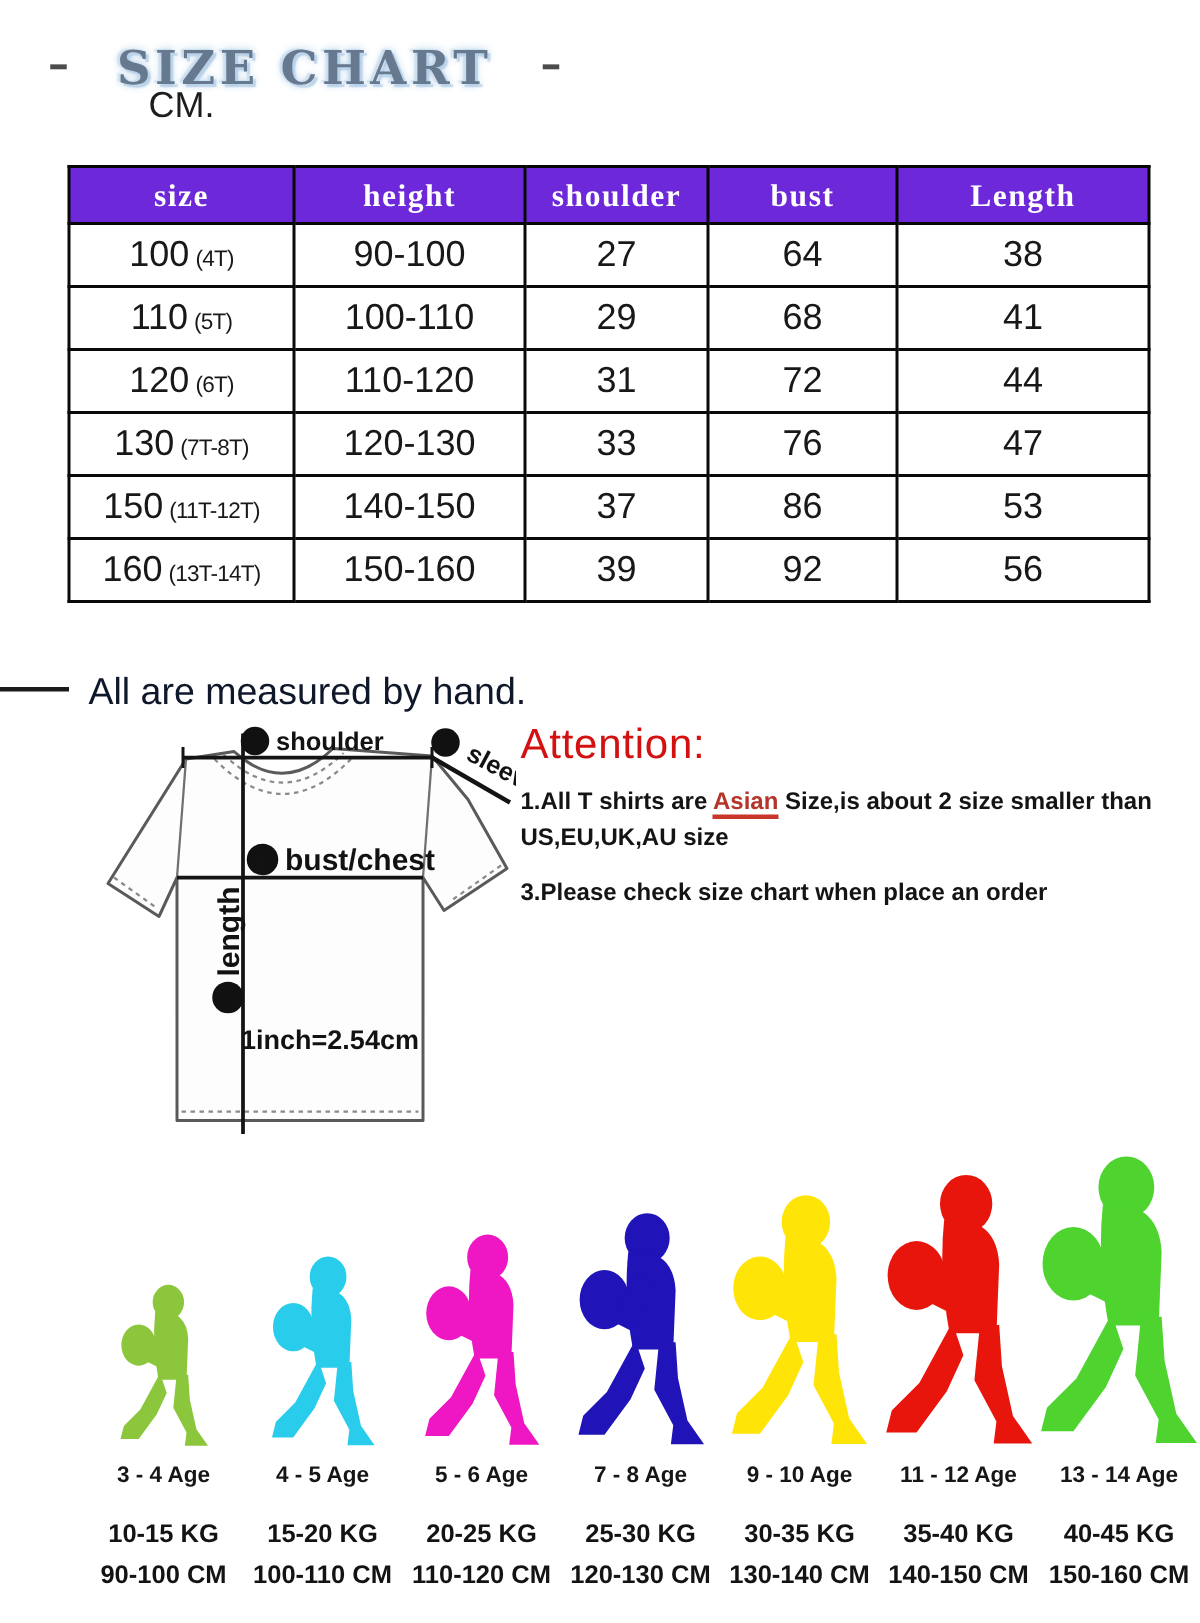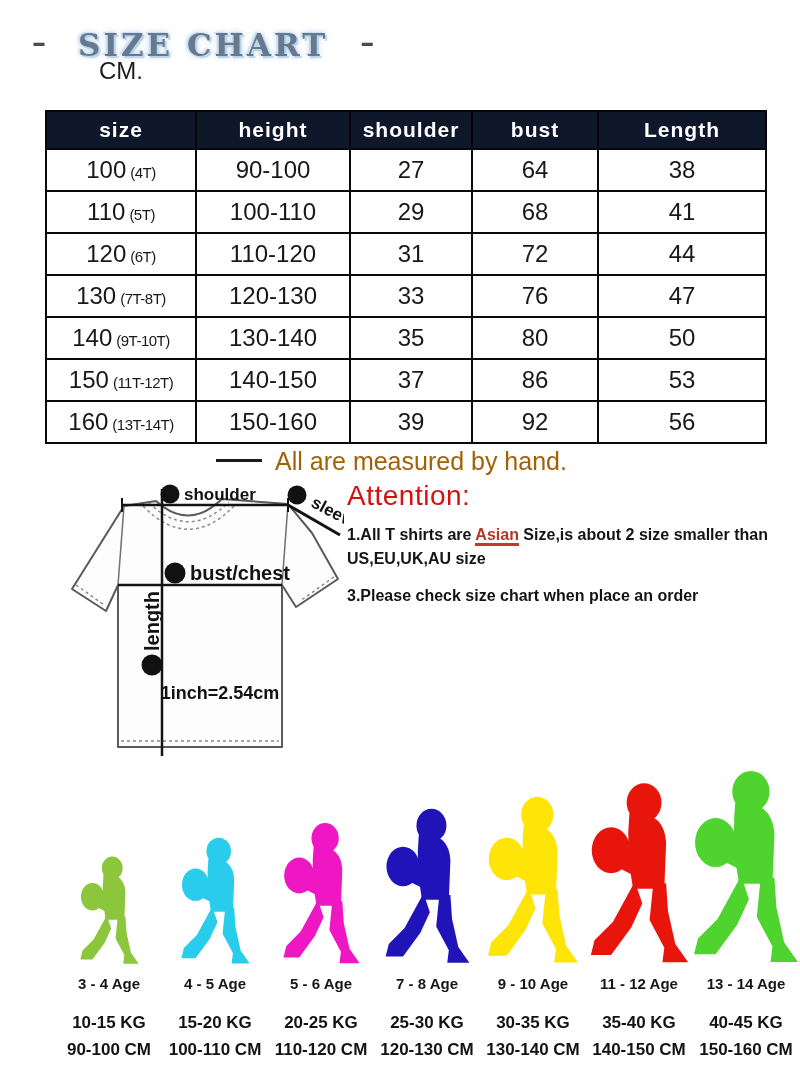--- a/index.html
+++ b/index.html
@@ -13,32 +13,32 @@
   .title-dash{ font:700 28px "DejaVu Serif", serif; color:#4c4c4c; margin:0 32px; vertical-align:4px; }
   .main-title{
     font:700 31px "DejaVu Serif", serif; letter-spacing:3px; color:#66798f;
     text-shadow: 2px 2px 1px rgba(176,205,231,.85), -2px -1px 1px rgba(198,219,238,.8), 0 0 6px rgba(160,195,225,.9);
   }
   .unit-label{ position:absolute; left:99px; top:57px; font-size:24px; color:#1d1d1d; }
 
   
   table.size-table{ position:absolute; left:45px; top:110px; width:720px; border-collapse:collapse; table-layout:fixed; }
   .size-table th{
-    background:#0f172a; color:#fff; font-family:Liberation Sans, sans-serif;
+    background:#6d28d9; color:#fff; font-family:Liberation Serif, serif;
     font-size:21px; font-weight:600; letter-spacing:1px; height:38px; border:2px solid #060606;
   }
   .size-table td{
     border:2px solid #0a0a0a; text-align:center; height:42px;
     font-size:24px; color:#181818;
   }
   .size-num{ font-size:24px; }
   .size-age{ font-size:15px; margin-left:4px; letter-spacing:-0.5px; }
 
   
-  .measured{ position:absolute; top:447px; left:0; width:783px; text-align:center; font-size:25px; color:#a16207; }
+  .measured{ position:absolute; top:447px; left:0; width:783px; text-align:left; font-size:25px; color:#0f172a; }
   .dash-line{ display:inline-block; width:46px; height:3px; background:#1b1b1b; vertical-align:middle; margin:0 13px 5px 0; }
 
   
   .attention{ position:absolute; left:347px; top:480px; width:453px; }
   .att-title{ color:#d31111; font-size:28px; font-weight:400; letter-spacing:.5px; margin-bottom:11px; }
   .att-note{ font-size:16px; font-weight:700; color:#141414; line-height:1.48; margin-bottom:14px; }
   .asian{ color:#b5352a; border-bottom:3px solid #c9372a; }
 
   
   .diagram{ position:absolute; left:58px; top:477px; }
@@ -104,27 +104,20 @@
         <td>31</td>
         <td>72</td>
         <td>44</td>
       </tr>
       <tr>
         <td><span class="size-num">130</span><span class="size-age">(7T-8T)</span></td>
         <td>120-130</td>
         <td>33</td>
         <td>76</td>
         <td>47</td>
-      </tr>
-      <tr>
-        <td><span class="size-num">140</span><span class="size-age">(9T-10T)</span></td>
-        <td>130-140</td>
-        <td>35</td>
-        <td>80</td>
-        <td>50</td>
       </tr>
       <tr>
         <td><span class="size-num">150</span><span class="size-age">(11T-12T)</span></td>
         <td>140-150</td>
         <td>37</td>
         <td>86</td>
         <td>53</td>
       </tr>
       <tr>
         <td><span class="size-num">160</span><span class="size-age">(13T-14T)</span></td>

